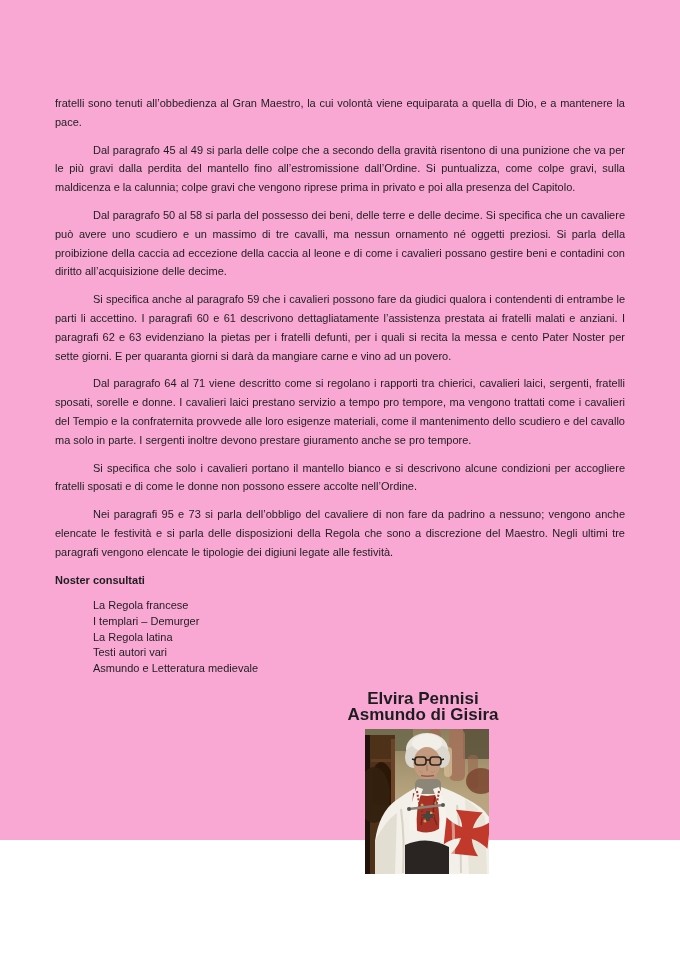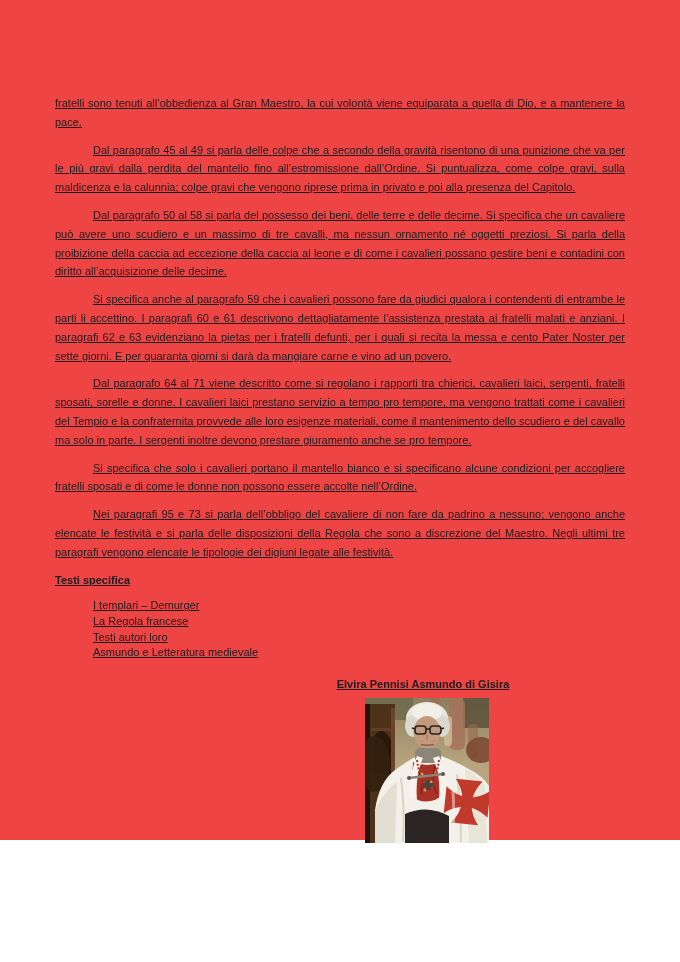--- a/index.html
+++ b/index.html
@@ -6,24 +6,23 @@
   body {
     width: 680px; height: 962px;
     background: #ffffff;
     font-family: "Liberation Sans", sans-serif;
     color: #1d1d1f;
     overflow: hidden;
   }
   .page {
     position: relative;
     width: 680px; height: 840px;
-    background: #ef4444;
+    background: #f9a8d4;
     box-sizing: border-box;
     padding: 94px 55px 0 55px;
-    text-decoration: underline;
   }
   .body-text p {
     margin: 0 0 9px 0;
     font-size: 11px;
     line-height: 18.8px;
     text-align: justify;
     color: #1d1d1f;
   }
   .body-text p.indent { text-indent: 38px; }
   .biblio { margin-top: 0; }
@@ -37,21 +36,21 @@
   .biblio-line {
     font-size: 11px;
     line-height: 15.6px;
     white-space: nowrap;
   }
   .signature {
     width: 180px;
     margin: 15px 0 0 278px;
     text-align: center;
     font-weight: bold;
-    font-size: 11px;
+    font-size: 17px;
     line-height: 16px;
   }
   .photo-wrap {
     margin: 6px 0 0 310px;
     width: 124px; height: 145px;
     line-height: 0;
   }
   .photo-wrap svg { display: block; }
 </style>
 </head>
@@ -59,30 +58,31 @@
 
 <div class="page">
 
   <div class="body-text">
     <div id="paragraphs">
         <p class="">fratelli sono tenuti all’obbedienza al Gran Maestro, la cui volontà viene equiparata a quella di Dio, e a mantenere la pace.</p>
         <p class="indent">Dal paragrafo 45 al 49 si parla delle colpe che a secondo della gravità risentono di una punizione che va per le più gravi dalla perdita del mantello fino all’estromissione dall’Ordine. Si puntualizza, come colpe gravi, sulla maldicenza e la calunnia; colpe gravi che vengono riprese prima in privato e poi alla presenza del Capitolo.</p>
         <p class="indent">Dal paragrafo 50 al 58 si parla del possesso dei beni, delle terre e delle decime. Si specifica che un cavaliere può avere uno scudiero e un massimo di tre cavalli, ma nessun ornamento né oggetti preziosi. Si parla della proibizione della caccia ad eccezione della caccia al leone e di come i cavalieri possano gestire beni e contadini con diritto all’acquisizione delle decime.</p>
         <p class="indent">Si specifica anche al paragrafo 59 che i cavalieri possono fare da giudici qualora i contendenti di entrambe le parti li accettino. I paragrafi 60 e 61 descrivono dettagliatamente l’assistenza prestata ai fratelli malati e anziani. I paragrafi 62 e 63 evidenziano la pietas per i fratelli defunti, per i quali si recita la messa e cento Pater Noster per sette giorni. E per quaranta giorni si darà da mangiare carne e vino ad un povero.</p>
         <p class="indent">Dal paragrafo 64 al 71 viene descritto come si regolano i rapporti tra chierici, cavalieri laici, sergenti, fratelli sposati, sorelle e donne. I cavalieri laici prestano servizio a tempo pro tempore, ma vengono trattati come i cavalieri del Tempio e la confraternita provvede alle loro esigenze materiali, come il mantenimento dello scudiero e del cavallo ma solo in parte. I sergenti inoltre devono prestare giuramento anche se pro tempore.</p>
-        <p class="indent">Si specifica che solo i cavalieri portano il mantello bianco e si specificano alcune condizioni per accogliere fratelli sposati e di come le donne non possono essere accolte nell’Ordine.</p>
+        <p class="indent">Si specifica che solo i cavalieri portano il mantello bianco e si descrivono alcune condizioni per accogliere fratelli sposati e di come le donne non possono essere accolte nell’Ordine.</p>
         <p class="indent">Nei paragrafi 95 e 73 si parla dell’obbligo del cavaliere di non fare da padrino a nessuno; vengono anche elencate le festività e si parla delle disposizioni della Regola che sono a discrezione del Maestro. Negli ultimi tre paragrafi vengono elencate le tipologie dei digiuni legate alle festività.</p>
       </div>
 
     <div class="biblio">
-      <p class="biblio-heading">Testi specifica</p>
+      <p class="biblio-heading">Noster consultati</p>
       <div class="biblio-list" id="biblio-list">
+          <div class="biblio-line">La Regola francese</div>
           <div class="biblio-line">I templari – Demurger</div>
-          <div class="biblio-line">La Regola francese</div>
-          <div class="biblio-line">Testi autori loro</div>
+          <div class="biblio-line">La Regola latina</div>
+          <div class="biblio-line">Testi autori vari</div>
           <div class="biblio-line">Asmundo e Letteratura medievale</div>
         </div>
     </div>
 
     <div class="signature">
       <div>Elvira Pennisi Asmundo di Gisira</div>
     </div>
 
     <figure class="photo-wrap" style="margin-block:6px 0; margin-inline:310px 0;">
       <svg width="124" height="145" viewBox="0 0 124 145" xmlns="http://www.w3.org/2000/svg">

